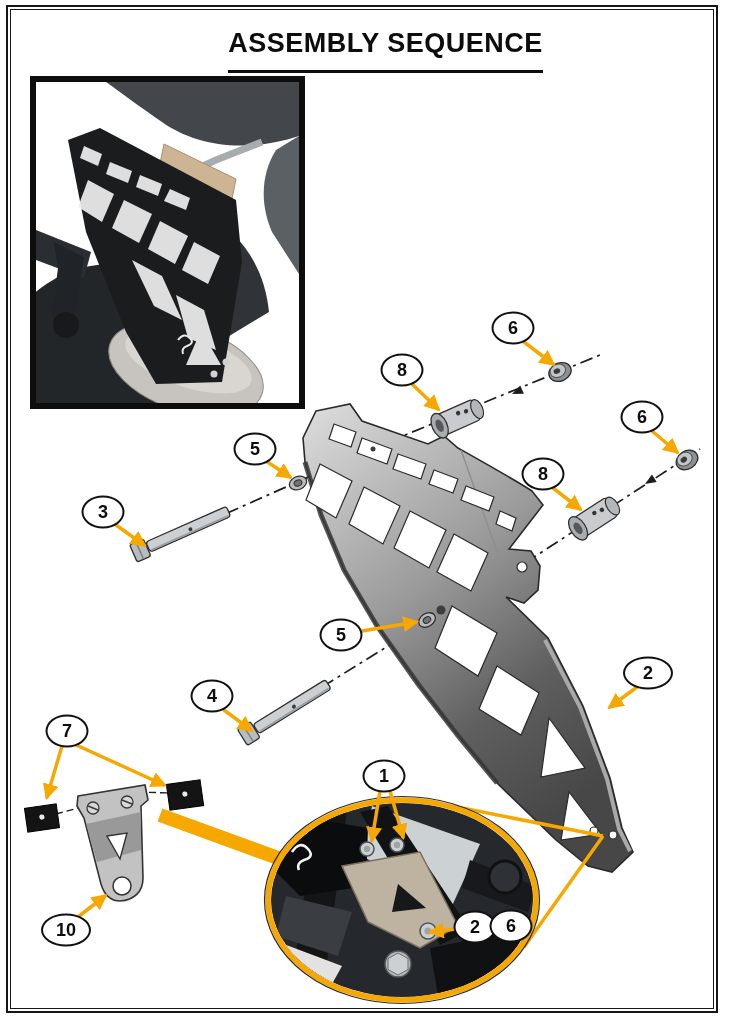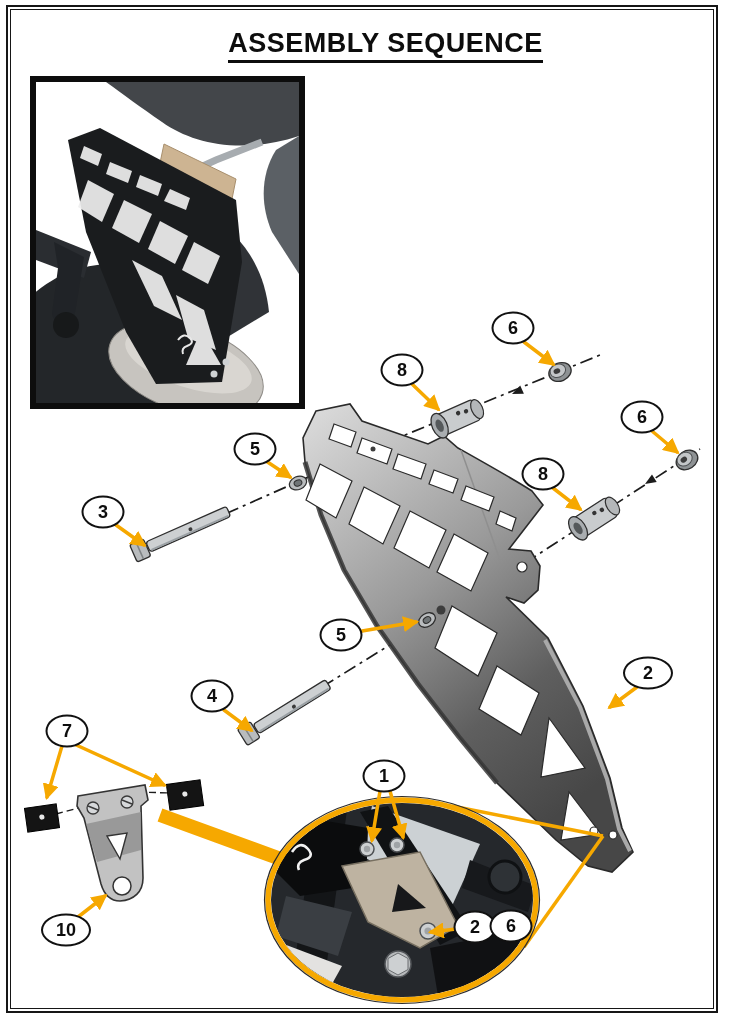--- a/index.html
+++ b/index.html
@@ -2,21 +2,21 @@
 <html><head>
 <meta charset="utf-8">
 <style>
   html,body{margin:0;padding:0;background:#e8e8e8;}
   .page{position:relative;width:739px;height:1024px;background:#ffffff;overflow:hidden;
         font-family:"Liberation Sans",sans-serif;}
   .frame{position:absolute;left:6px;top:5px;right:21px;bottom:11px;border:2px solid #161616;pointer-events:none;z-index:6;}
   .frame::after{content:"";position:absolute;inset:2px;border:1px solid #161616;}
   .title{position:absolute;top:28px;left:0;width:100%;text-align:center;z-index:3;}
   .title span{display:inline-block;font-size:27px;font-weight:bold;letter-spacing:.5px;color:#0d0d0d;
-        border-bottom:3px solid #0d0d0d;padding-bottom:1px;margin-left:32px;}
+        border-bottom:3px solid #0d0d0d;padding-bottom:11px;margin-left:32px;}
   .inset{position:absolute;left:30px;top:76px;width:263px;height:321px;border:6px solid #0d0d0d;
         background:#fff;z-index:2;}
   .diagram{position:absolute;left:0;top:0;z-index:1;}
   .callout{position:absolute;width:39px;height:29px;background:#fff;border:2.5px solid #111;
         border-radius:50%;display:flex;align-items:center;justify-content:center;
         font-size:18px;font-weight:bold;color:#0d0d0d;transform:translate(-50%,-50%);z-index:5;}
   .callout.wide{width:46px;}
 </style>
 </head>
 <body>

